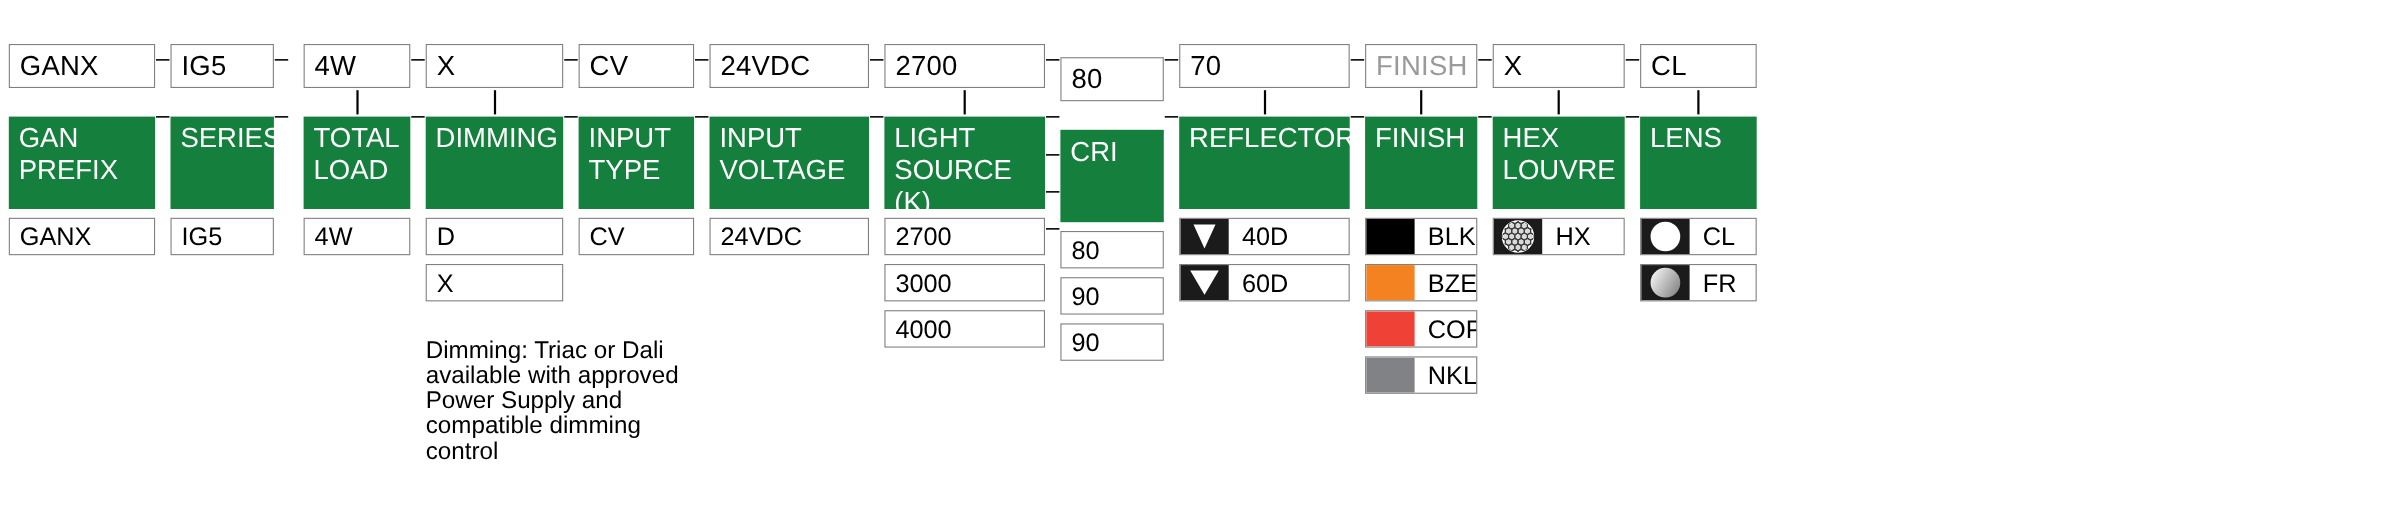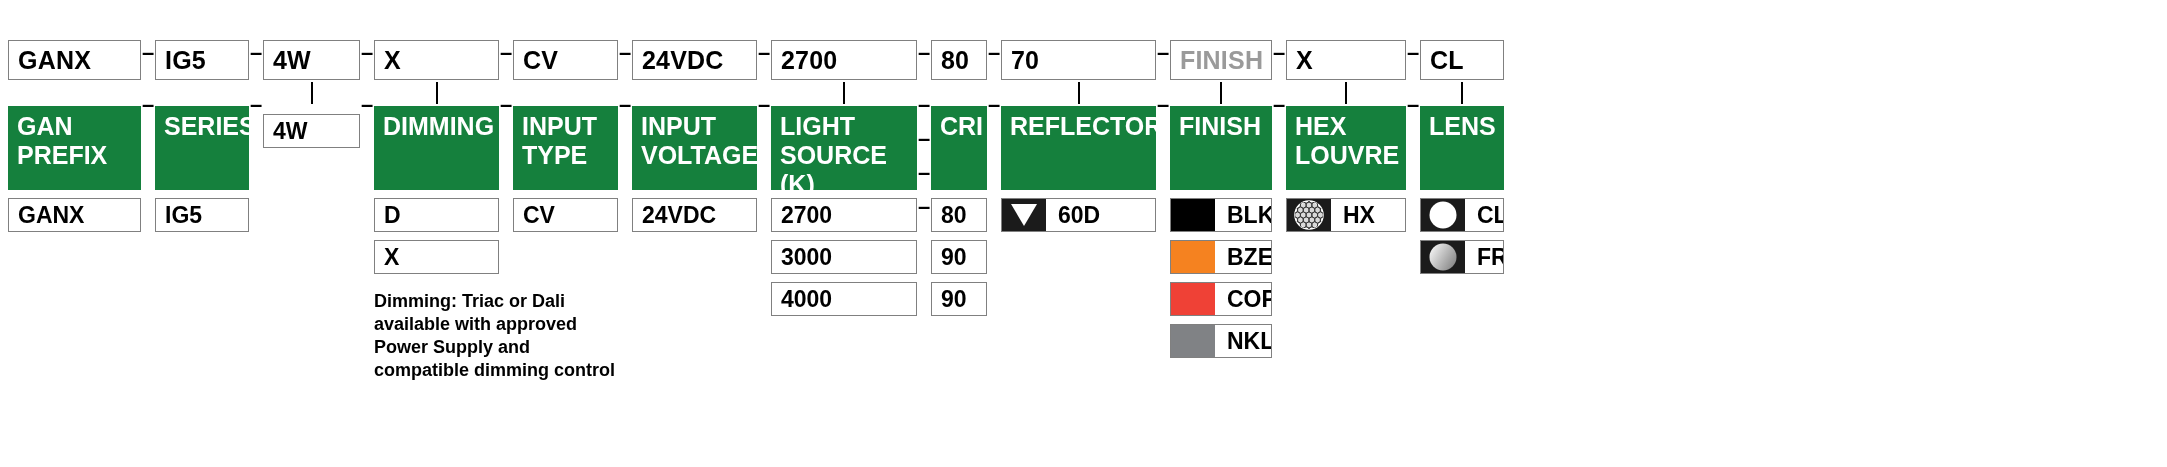--- a/index.html
+++ b/index.html
@@ -9,21 +9,21 @@
     color:#000000;
     overflow:hidden;
     position:relative;
   }
   #intro{
     position:absolute;left:10px;top:4px;
     font-size:24px;line-height:28px;white-space:nowrap;
   }
   #matrix{
     position:absolute;left:8px;top:40px;
-    display:flex;align-items:flex-start;font-weight:bold;
+    display:flex;align-items:flex-start;
   }
   .col{display:flex;flex-direction:column;align-items:stretch;}
   .sep{
     width:14px;flex:0 0 14px;
     display:flex;align-items:center;justify-content:center;
     font-size:22px;color:#000;
   }
   .sep-top{height:40px;}
   .sep-hdr{height:84px;}
   .sep-row{height:34px;}
@@ -72,22 +72,22 @@
     background:#1b1b1b;
   }
   .swatch.plain{background:transparent;}
   .opt .txt.after-sw{padding-left:12px;}
 
   .tri{display:block;}
   .circ{display:block;}
 
   
   .note{
-    margin-top:16px;
-    font-size:18px;line-height:23px;
+    margin-top:32px;
+    font-size:22px;line-height:23px;
     white-space:pre-line;
   }
 </style>
 </head>
 <body>
 
 <div id="intro"></div>
 <div id="matrix">
     <div class="col" style="width: 133px;">
       <div class="code-box">GANX</div>
@@ -108,25 +108,26 @@
       <div class="hdr"><span class="l1">SERIES</span></div>
       <div class="opt">
         <span class="txt">IG5</span>
       </div>
     </div>
     <div class="col">
       <div class="sep sep-top">–</div>
       <div class="conn empty"></div>
       <div class="sep sep-hdr">–</div>
     </div>
-    <div class="col" style="width: 97px;">
+    <div class="col" style="width: 97px; margin-left: 13px;">
       <div class="code-box">4W</div>
       <div class="conn">
         <i></i>
       </div>
+      <div class="hdr"><span class="l1">TOTAL</span><span class="l2">LOAD</span></div>
       <div class="opt">
         <span class="txt">4W</span>
       </div>
     </div>
     <div class="col">
       <div class="sep sep-top">–</div>
       <div class="conn empty"></div>
       <div class="sep sep-hdr">–</div>
     </div>
     <div class="col" style="width: 125px;">
@@ -157,21 +158,21 @@
       <div class="hdr"><span class="l1">INPUT</span><span class="l2">TYPE</span></div>
       <div class="opt">
         <span class="txt">CV</span>
       </div>
     </div>
     <div class="col">
       <div class="sep sep-top">–</div>
       <div class="conn empty"></div>
       <div class="sep sep-hdr">–</div>
     </div>
-    <div class="col" style="width: 125px;">
+    <div class="col" style="width: 145px;">
       <div class="code-box">24VDC</div>
       <div class="conn empty"></div>
       <div class="hdr"><span class="l1">INPUT</span><span class="l2">VOLTAGE</span></div>
       <div class="opt">
         <span class="txt">24VDC</span>
       </div>
     </div>
     <div class="col">
       <div class="sep sep-top">–</div>
       <div class="conn empty"></div>
@@ -194,21 +195,21 @@
       </div>
     </div>
     <div class="col">
       <div class="sep sep-top">–</div>
       <div class="conn empty"></div>
       <div class="sep sep-hdr">–</div>
       <div class="sep sep-row" style="margin-top: 8px;">–</div>
       <div class="sep sep-row" style="margin-top: 8px;">–</div>
       <div class="sep sep-row" style="margin-top: 8px;">–</div>
     </div>
-    <div class="col" style="width: 56px;">
+    <div class="col" style="width: 94px; margin-top: 12px;">
       <div class="code-box">80</div>
       <div class="conn empty"></div>
       <div class="hdr"><span class="l1">CRI</span></div>
       <div class="opt">
         <span class="txt">80</span>
       </div>
       <div class="opt">
         <span class="txt">90</span>
       </div>
       <div class="opt">
@@ -219,20 +220,28 @@
       <div class="sep sep-top">–</div>
       <div class="conn empty"></div>
       <div class="sep sep-hdr">–</div>
     </div>
     <div class="col" style="width: 155px;">
       <div class="code-box">70</div>
       <div class="conn">
         <i></i>
       </div>
       <div class="hdr"><span class="l1">REFLECTOR</span></div>
+      <div class="opt">
+        <span class="swatch">
+          <svg width="34" height="28" viewBox="0 0 34 28" class="tri">
+            <path d="M7,3 L27,3 L17,25 Z" fill="#ffffff"></path>
+          </svg>
+        </span>
+        <span class="txt after-sw">40D</span>
+      </div>
       <div class="opt">
         <span class="swatch">
           <svg width="34" height="28" viewBox="0 0 34 28" class="tri">
             <path d="M4,3 L30,3 L17,25 Z" fill="#ffffff"></path>
           </svg>
         </span>
         <span class="txt after-sw">60D</span>
       </div>
     </div>
     <div class="col">
@@ -337,21 +346,21 @@
           </svg>
         </span>
         <span class="txt after-sw">HX</span>
       </div>
     </div>
     <div class="col">
       <div class="sep sep-top">–</div>
       <div class="conn empty"></div>
       <div class="sep sep-hdr">–</div>
     </div>
-    <div class="col" style="width: 84px;">
+    <div class="col" style="width: 106px;">
       <div class="code-box">CL</div>
       <div class="conn">
         <i></i>
       </div>
       <div class="hdr"><span class="l1">LENS</span></div>
       <div class="opt">
         <span class="swatch">
           <svg width="30" height="30" viewBox="0 0 30 30" class="circ">
             <circle cx="15" cy="15" r="13.5" fill="#ffffff"></circle>
           </svg>

